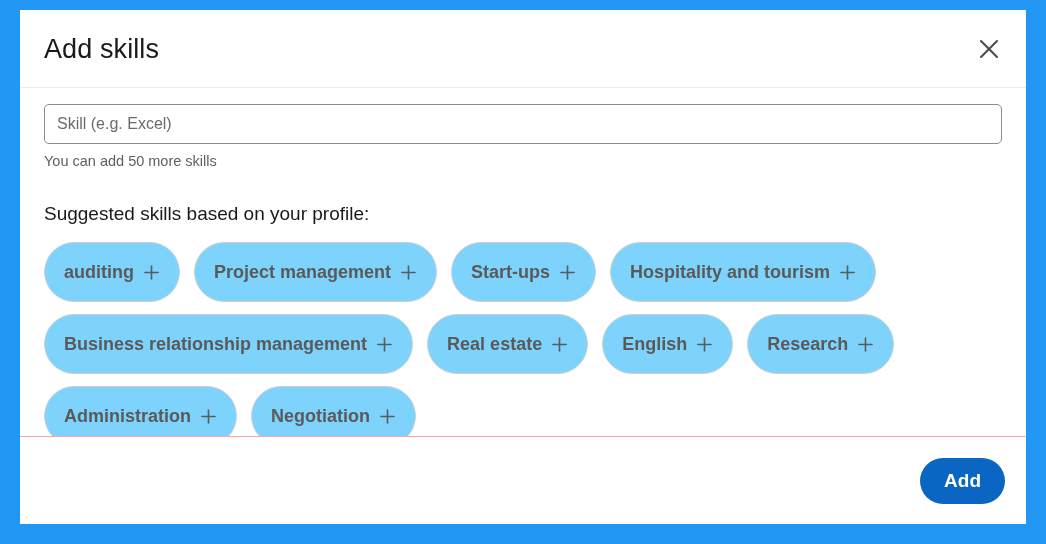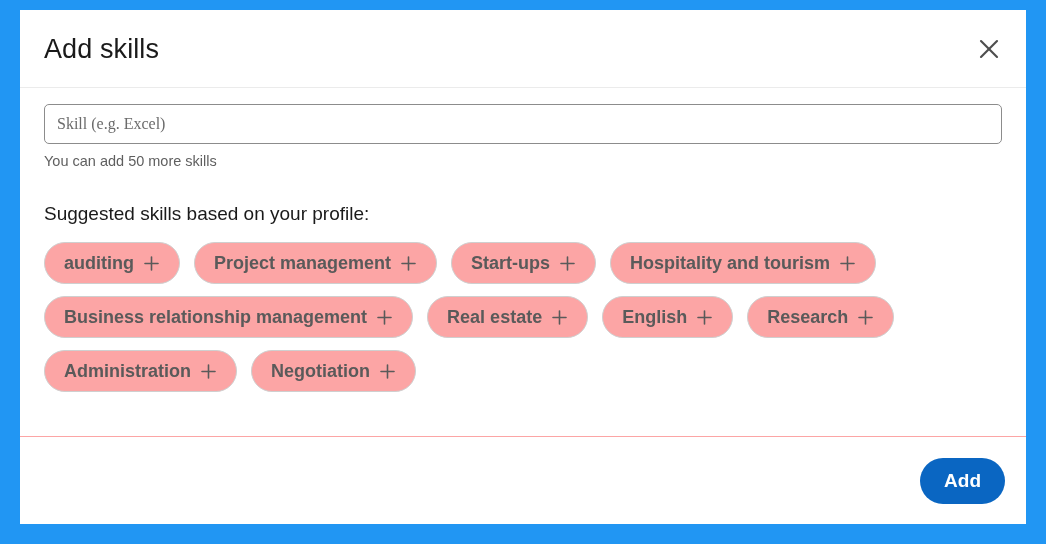--- a/index.html
+++ b/index.html
@@ -75,21 +75,21 @@
     overflow: hidden;
   }
   .skill-input {
     display: block;
     width: 100%;
     height: 40px;
     box-sizing: border-box;
     border: 1px solid #8c8c8c;
     border-radius: 5px;
     padding: 0 12px;
-    font-family: Liberation Serif, serif;
+    font-family: Liberation Sans, sans-serif;
     font-size: 16px;
     color: #1a1a1a;
     background: #ffffff;
     outline: none;
   }
   .skill-input::placeholder {
     color: #6b6b6b;
     opacity: 1;
   }
   .helper-text {
@@ -109,25 +109,25 @@
     margin-top: 16px;
     display: flex;
     flex-wrap: wrap;
     gap: 12px 14px;
     max-width: 950px;
   }
   .pill {
     display: inline-flex;
     align-items: center;
     gap: 9px;
-    height: 42px;
+    height: 60px;
     padding: 0 19px;
     border: 1px solid #cfcfcf;
     border-radius: 999px;
-    background: #fca5a5;
+    background: #7dd3fc;
     color: #5a5a5a;
     font-family: "Liberation Sans", sans-serif;
     font-size: 18px;
     font-weight: 700;
     line-height: 1;
     cursor: pointer;
     white-space: nowrap;
     box-sizing: border-box;
   }
   .pill .plus-icon {

